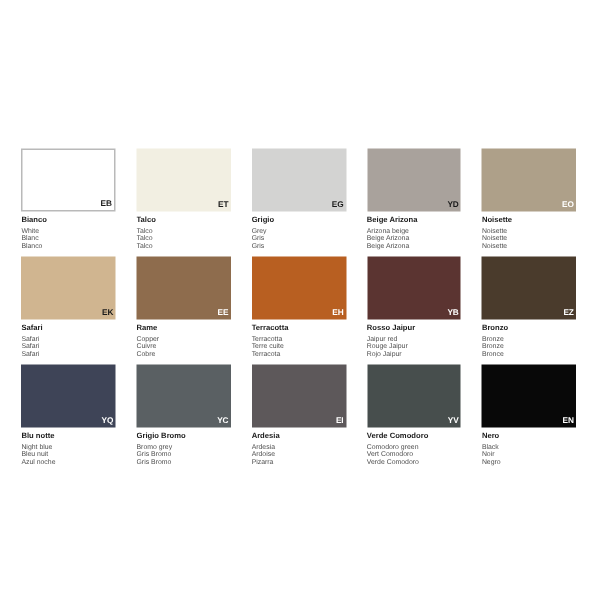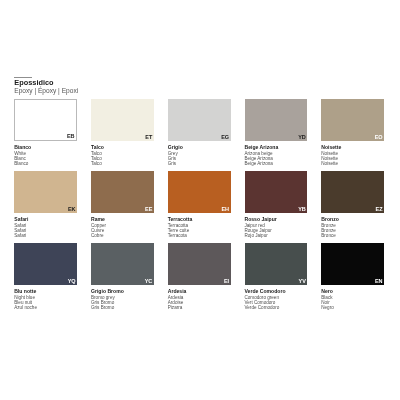--- a/index.html
+++ b/index.html
@@ -99,25 +99,20 @@
     line-height: 5.25px;
     color: #4f4f4f;
     white-space: nowrap;
   }
 </style>
 </head>
 <body>
 
 <div id="page">
 
-  <div id="header">
-    <div id="header-rule"></div>
-    <div id="header-title">Epossidico</div>
-    <div id="header-sub">Epoxy | Époxy | Epoxi</div>
-  </div>
 
   <div id="grid">
       <div class="cell" style="left: 14.25px; top: 99px;">
         <div class="chip bordered" style="background: rgb(255, 255, 255);">
           <div class="chip-code" style="color: rgb(26, 26, 26);">EB</div>
         </div>
         <div class="names">
           <div class="nm-it">Bianco</div>
           <div class="nm-o">White</div>
           <div class="nm-o">Blanc</div>

